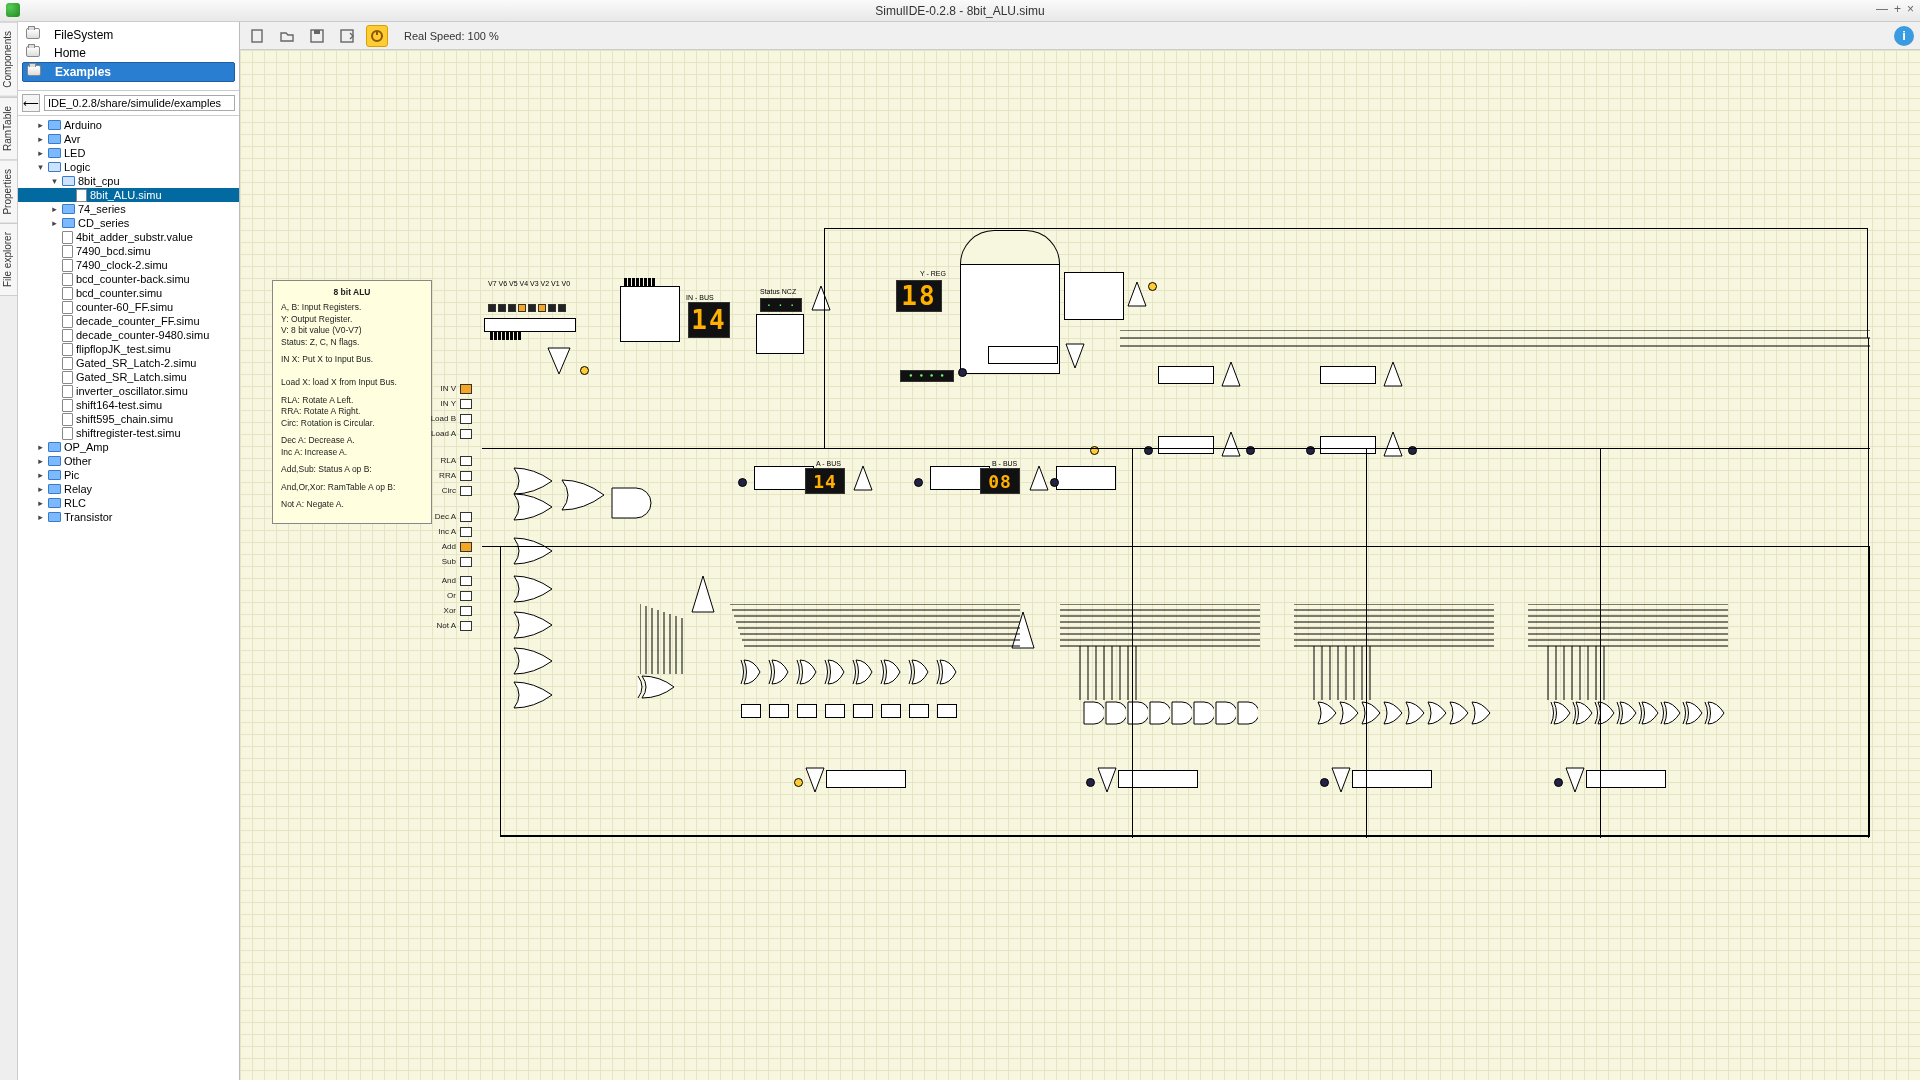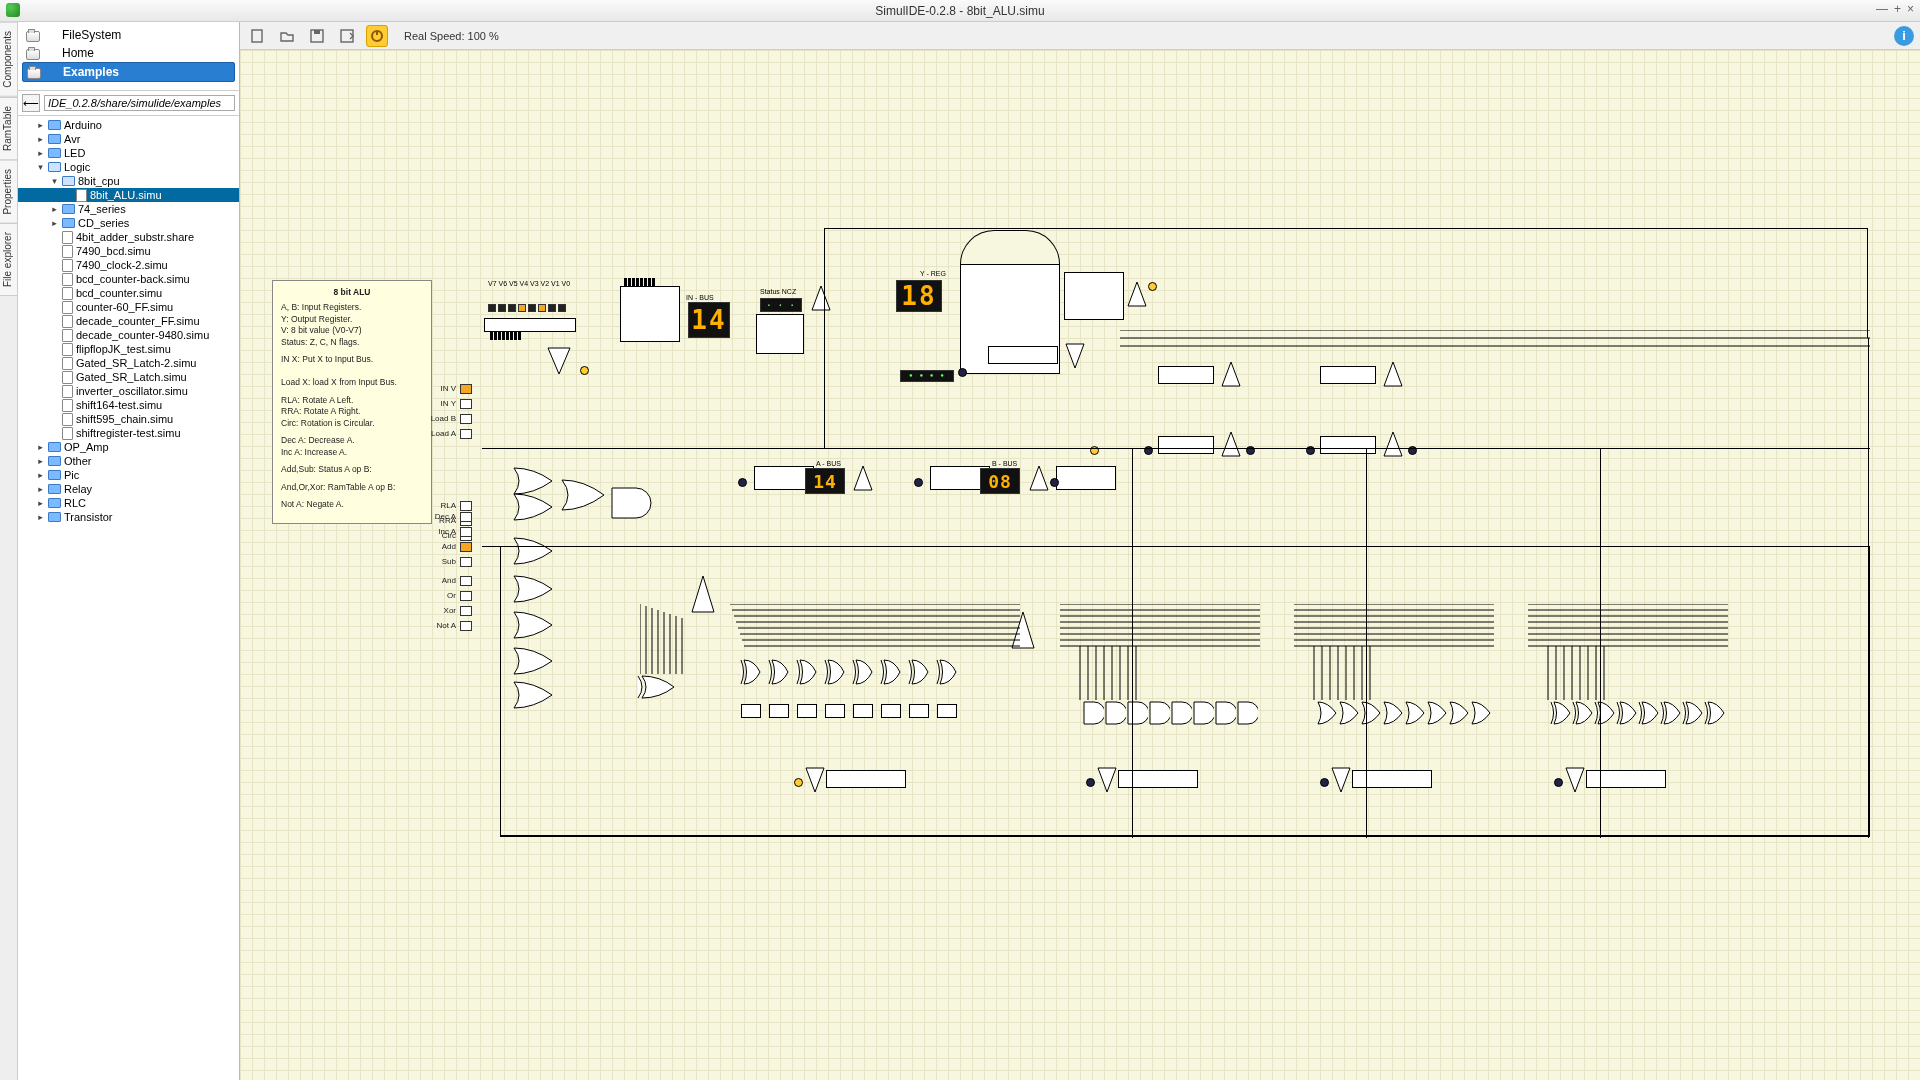--- a/index.html
+++ b/index.html
@@ -14,28 +14,28 @@
 
 .main { display: flex; height: calc(100% - 22px); }
 
 
 .sidetabs { width: 18px; background: #eee; border-right: 1px solid #ccc; display: flex; flex-direction: column; }
 .sidetabs .vtab { writing-mode: vertical-rl; transform: rotate(180deg); font-size: 10px; padding: 8px 2px; border-top: 1px solid #ccc; border-bottom: 1px solid #ccc; color: #333; background: #f6f6f6; text-align: center; cursor: default; }
 
 
 .leftpanel { width: 222px; background: #fff; border-right: 1px solid #bbb; display: flex; flex-direction: column; }
 .leftpanel .top-tabs { padding: 4px; }
-.leftpanel .tab-row { display: flex; align-items: flex-end; gap: 22px; padding: 2px 4px; font-size: 12px; cursor: default; }
+.leftpanel .tab-row { display: flex; align-items: flex-start; gap: 14px; padding: 2px 4px; font-size: 12px; cursor: default; }
 .leftpanel .tab-row.selected { background: #2a7ed1; color: #fff; font-weight: bold; border: 1px solid #1a5fa8; border-radius: 2px; }
 .leftpanel .tab-row .folder-ico { width: 14px; height: 11px; background: linear-gradient(#fff,#ddd); border: 1px solid #888; border-radius: 2px; display: inline-block; position: relative; }
 .leftpanel .tab-row .folder-ico::before { content:''; position:absolute; top:-3px; left:1px; width:5px; height:3px; background:#ddd; border:1px solid #888; border-bottom:none; border-radius:1px 1px 0 0; }
 
 .pathbar { display: flex; align-items: center; gap: 4px; padding: 3px 4px; border-top: 1px solid #ccc; border-bottom: 1px solid #ccc; margin-top: 4px; }
 .pathbar .back-btn { width: 18px; height: 18px; border: 1px solid #aaa; background: #f4f4f4; display: flex; align-items: center; justify-content: center; font-size: 11px; cursor: default; }
-.pathbar input { flex: 1; font-size: 11px; border: 1px solid #aaa; padding: 1px 3px; background: #fff; font-style: italic; }
+.pathbar input { flex: 1; font-size: 11px; border: 1px solid #aaa; padding: 1px 3px; background: #fff; }
 
 .tree { flex: 1; overflow: auto; font-size: 11px; padding: 2px 0; }
 .tree .node { display: flex; align-items: center; gap: 3px; padding: 0 4px; height: 14px; white-space: nowrap; cursor: default; }
 .tree .node .arrow { width: 9px; text-align: center; color: #444; font-size: 9px; }
 .tree .node .fico { width: 13px; height: 10px; background: #7cb9ff; border: 1px solid #3a7bc8; border-radius: 1px; position: relative; }
 .tree .node .fico.folder-open { background: #cde2ff; }
 .tree .node .fileico { width: 11px; height: 13px; background: #fff; border: 1px solid #888; border-radius: 1px; position: relative; }
 .tree .node.sel { background: #0369a1; color: #fff; }
 .tree .indent1 { padding-left: 18px; }
 .tree .indent2 { padding-left: 32px; }
@@ -190,21 +190,21 @@
           <span>74_series</span>
         </div>
       <div class="node indent2">
           <span class="arrow">▸</span>
           <span class="fico"></span>
           <span>CD_series</span>
         </div>
       <div class="node indent2">
           <span class="arrow"></span>
           <span class="fileico"></span>
-          <span>4bit_adder_substr.share</span>
+          <span>4bit_adder_substr.value</span>
         </div>
       <div class="node indent2">
           <span class="arrow"></span>
           <span class="fileico"></span>
           <span>7490_bcd.simu</span>
         </div>
       <div class="node indent2">
           <span class="arrow"></span>
           <span class="fileico"></span>
           <span>7490_clock-2.simu</span>
@@ -368,21 +368,21 @@
           </div>
         <div class="ctrl-row">
             <span class="lbl">Load B</span>
             <span class="sw"></span>
           </div>
         <div class="ctrl-row">
             <span class="lbl">Load A</span>
             <span class="sw"></span>
           </div>
       </div>
-      <div class="ctrl-col" style="left:180px; top:404px;margin-top:45px;">
+      <div class="ctrl-col" style="left:180px; top:404px;">
         <div class="ctrl-row">
             <span class="lbl">RLA</span>
             <span class="sw"></span>
           </div>
         <div class="ctrl-row">
             <span class="lbl">RRA</span>
             <span class="sw"></span>
           </div>
         <div class="ctrl-row">
             <span class="lbl">Circ</span>

